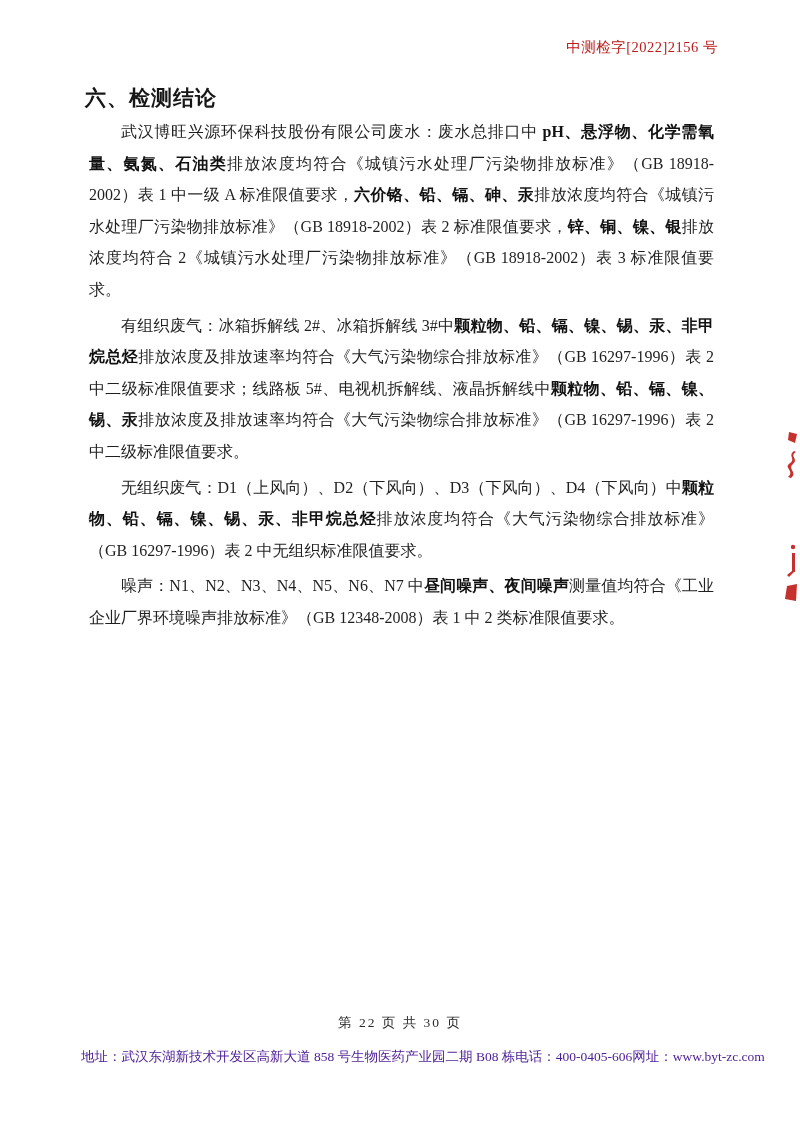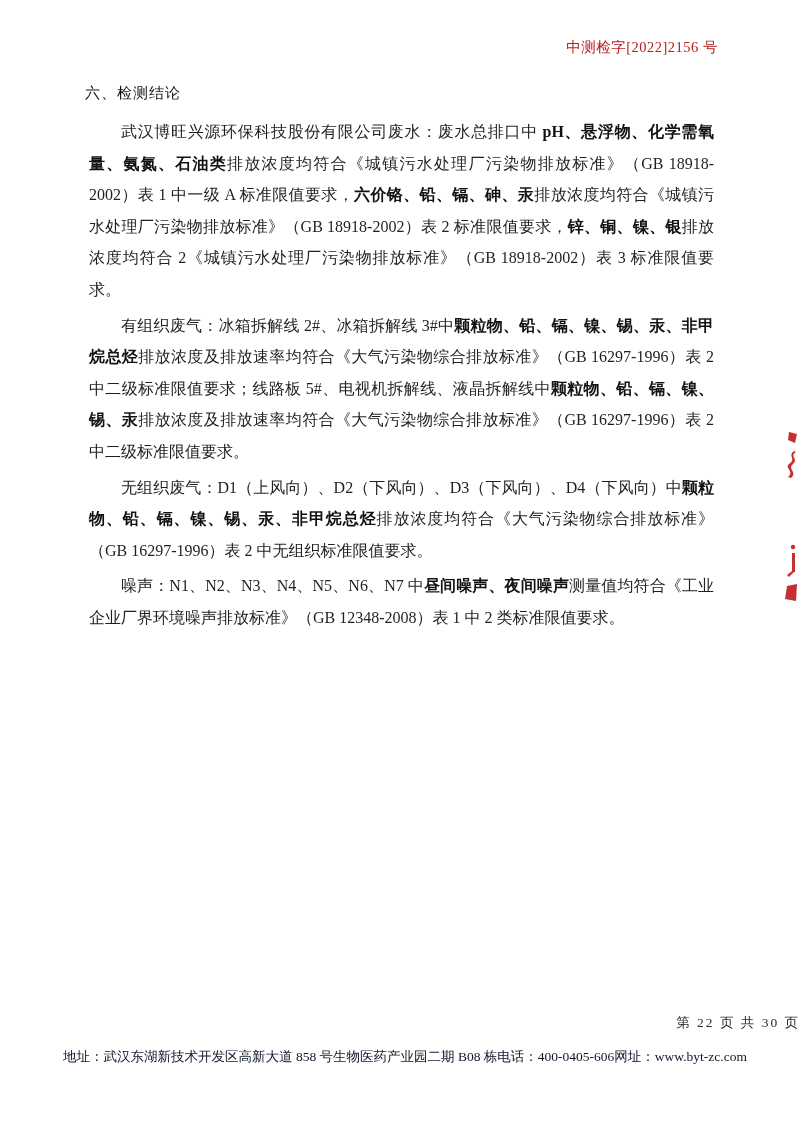--- a/index.html
+++ b/index.html
@@ -24,22 +24,22 @@
     width: 633px;
     text-align: right;
     font-size: 14.5px;
     color: #b91c1c;
     letter-spacing: 0.5px;
   }
   .section-heading {
     position: absolute;
     top: 84px;
     left: 85px;
-    font-size: 15px;
-    font-weight: 400;
+    font-size: 21px;
+    font-weight: 700;
     letter-spacing: 1px;
     color: #161616;
   }
   .body-text {
     position: absolute;
     top: 112px;
     left: 85px;
     width: 633px;
     font-size: 16px;
     line-height: 31.6px;
@@ -61,34 +61,34 @@
     left: 784px;
     width: 16px;
     height: 175px;
     pointer-events: none;
   }
   .page-indicator {
     position: absolute;
     top: 1014px;
     left: 0;
     width: 800px;
-    text-align: right;
+    text-align: center;
     font-size: 13.5px;
     letter-spacing: 2px;
     color: #2a2a2a;
   }
   .address-footer {
     position: absolute;
     top: 1048px;
-    left: 87px;
+    left: 81px;
     width: 636px;
     display: flex;
-    justify-content: center;
+    justify-content: flex-start;
     font-size: 13.5px;
-    color: #0f172a;
+    color: #4c1d95;
     white-space: nowrap;
   }
 </style>
 </head>
 <body>
 
 <div class="page">
 
   <div class="doc-number">中测检字[2022]2156 号</div>
 

